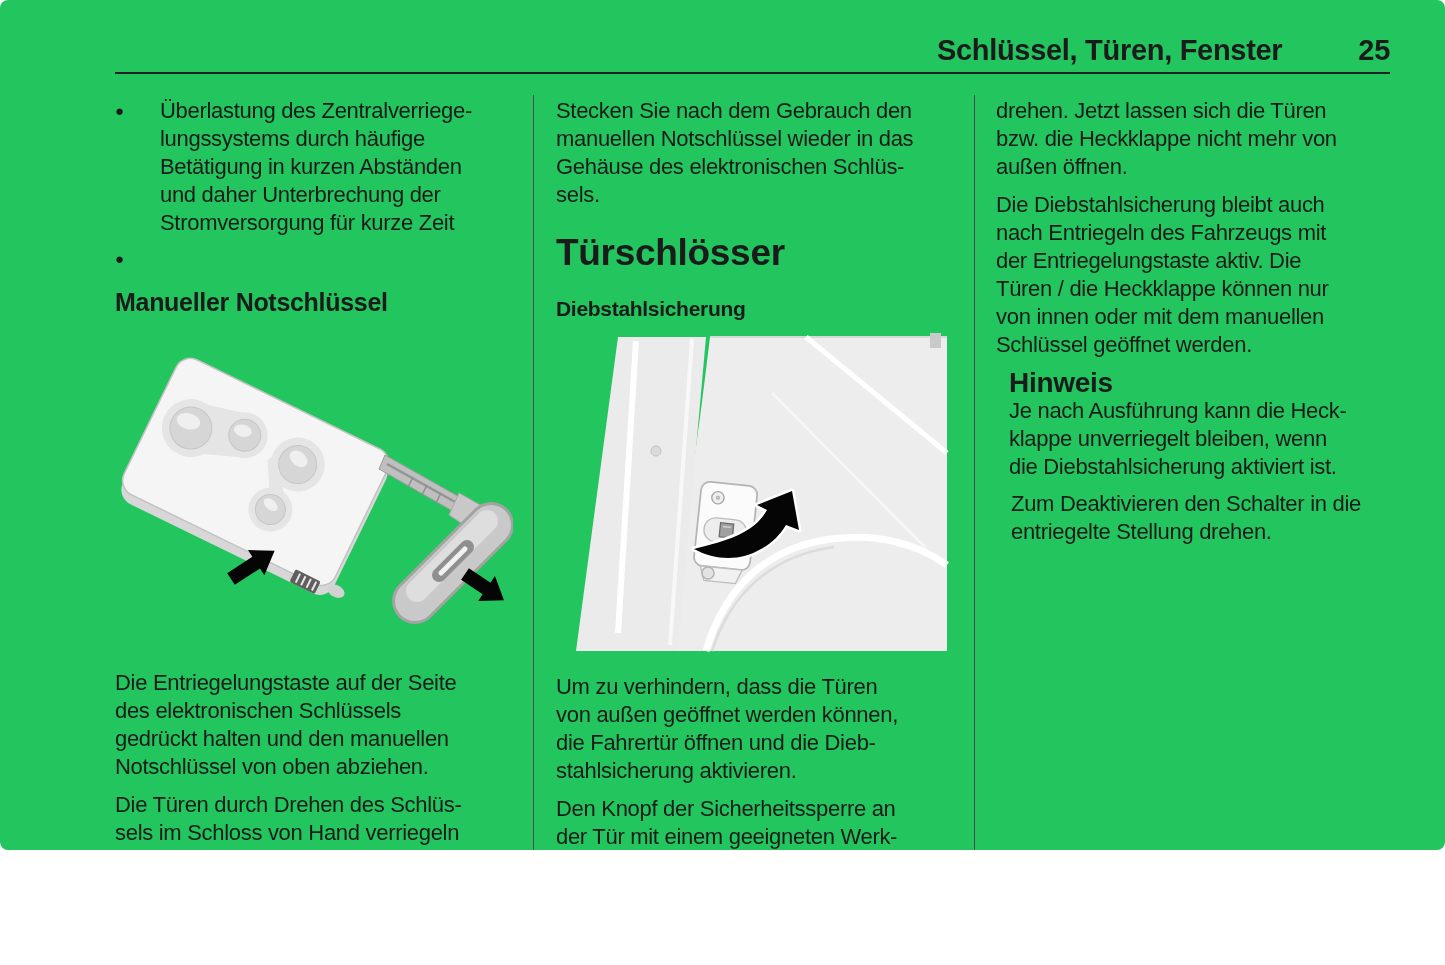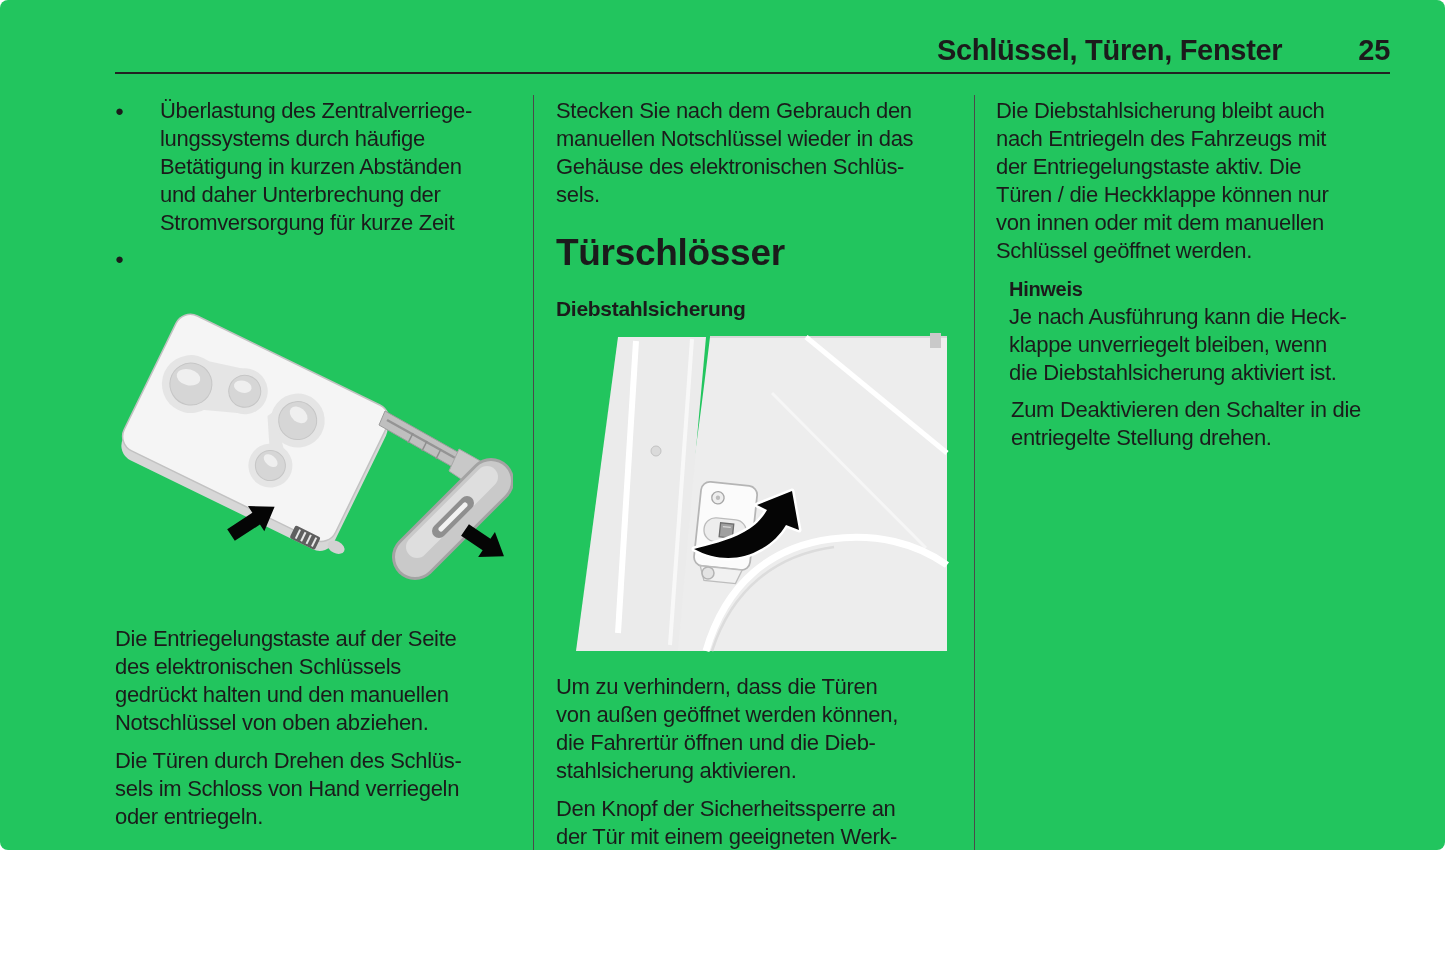--- a/index.html
+++ b/index.html
@@ -51,21 +51,21 @@
     font-size:21px;font-weight:bold;letter-spacing:-0.3px;
     line-height:28px;margin:24px 0 0 0;white-space:pre;
   }
   .figure{display:block;margin:0;}
   #fig-keycard{margin-top:14px;}
   #fig-doorlock{margin-top:10px;}
   #col1 .after-fig{margin-top:13px;}
   #col2 .after-fig{margin-top:18px;}
   .note{padding-left:13px;margin:8px 0 0 0;}
   .note-heading{
-    font-size:20px;font-weight:bold;letter-spacing:-0.3px;
+    font-size:28px;font-weight:bold;letter-spacing:-0.3px;
     line-height:28px;margin:0;white-space:pre;
   }
   .note-text{margin-bottom:0;}
   .last-p{margin-top:9px;margin-left:15px;}
 </style>
 </head>
 <body>
 
 <div class="page">
 
@@ -84,20 +84,21 @@
       <span class="p" style="margin:0">Überlastung des Zentralverriege-
 lungssystems durch häufige
 Betätigung in kurzen Abständen
 und daher Unterbrechung der
 Stromversorgung für kurze Zeit</span>
     </div>
     <div class="bullet-item">
       <span class="bullet-marker">●</span>
     </div>
 
+    <div class="h-sub">Manueller Notschlüssel</div>
 
     <svg class="figure" id="fig-keycard" width="398" height="325" viewBox="0 0 398 325">
       <g transform="translate(68,22) rotate(26)">
         <rect x="3" y="9" width="235" height="150" rx="16" fill="#d7d7d7"></rect>
         <rect x="0" y="0" width="235" height="150" rx="16" fill="#f5f5f5" stroke="#c2c2c2" stroke-width="1.5"></rect>
         <g transform="translate(40,64) rotate(-12)">
           <circle cx="0" cy="0" r="29" fill="#e5e5e5"></circle>
           <circle cx="54" cy="-6" r="23" fill="#e5e5e5"></circle>
           <polygon points="-6,-26 58,-28 58,16 -6,26" fill="#e5e5e5"></polygon>
           <circle cx="0" cy="0" r="21" fill="#d6d6d6" stroke="#c6c6c6"></circle>
@@ -193,20 +194,23 @@
     <p class="p after-fig">Um zu verhindern, dass die Türen
 von außen geöffnet werden können,
 die Fahrertür öffnen und die Dieb-
 stahlsicherung aktivieren.</p>
     <p class="p">Den Knopf der Sicherheitssperre an
 der Tür mit einem geeigneten Werk-
 zeug in die verriegelte Stellung</p>
   </div>
 
   <div class="col" id="col3">
+    <p class="p">drehen. Jetzt lassen sich die Türen
+bzw. die Heckklappe nicht mehr von
+außen öffnen.</p>
     <p class="p">Die Diebstahlsicherung bleibt auch
 nach Entriegeln des Fahrzeugs mit
 der Entriegelungstaste aktiv. Die
 Türen / die Heckklappe können nur
 von innen oder mit dem manuellen
 Schlüssel geöffnet werden.</p>
     <div class="note">
       <div class="note-heading">Hinweis</div>
       <p class="p note-text">Je nach Ausführung kann die Heck-
 klappe unverriegelt bleiben, wenn

